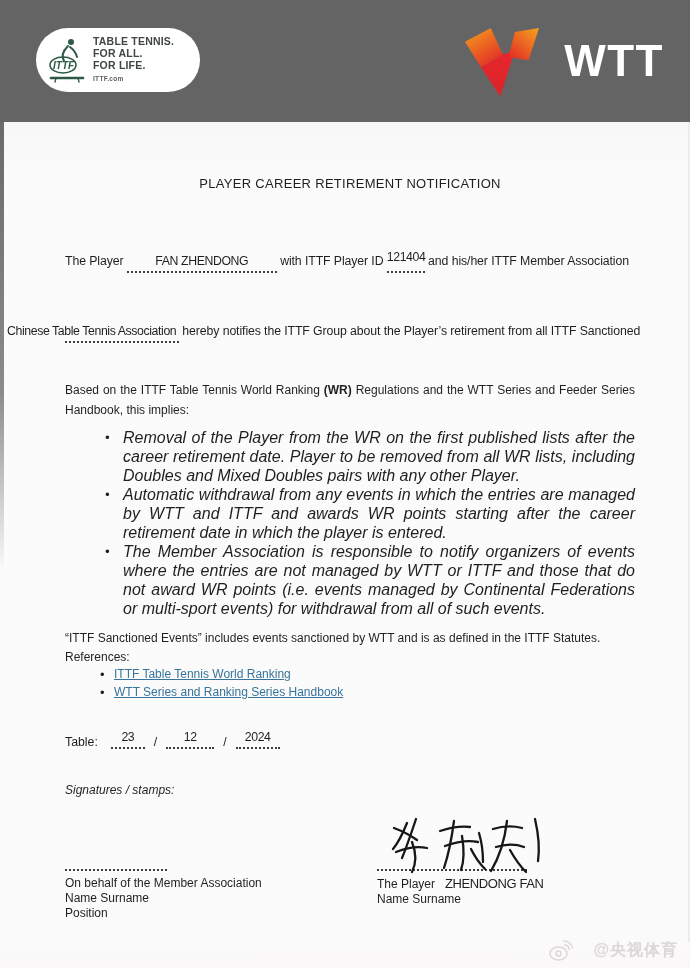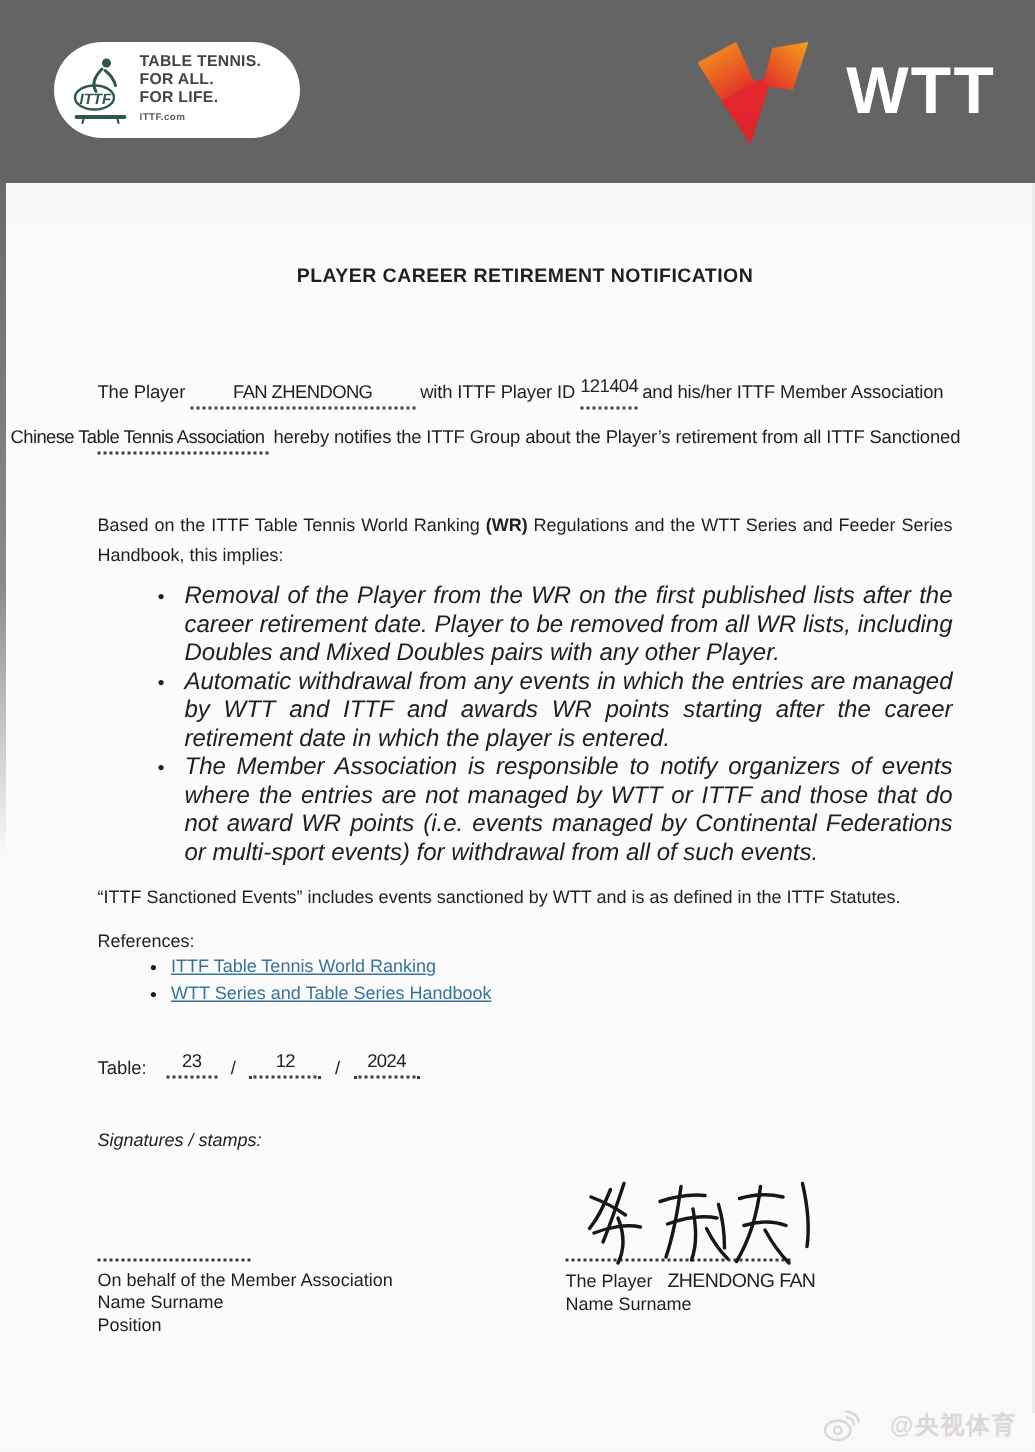--- a/index.html
+++ b/index.html
@@ -32,42 +32,42 @@
   .wtt-word{font-size:44px;font-weight:800;color:#fff;letter-spacing:1.5px;line-height:1;}
   
   .paper{
     position:relative;height:846px;
     background:linear-gradient(180deg,#f8f7f7 0%,var(--paper) 6%,var(--paper) 94%,#faf8f8 100%);
     padding:0 55px 0 65px;
   }
   .edge-left{position:absolute;left:0;top:0;width:4px;height:450px;
     background:linear-gradient(180deg,#6a6a6a 0%,#8b8b8b 60%,rgba(160,160,160,0) 100%);}
   .edge-right{position:absolute;right:0;top:0;width:2px;height:820px;background:#ececec;}
-  .title{padding-top:54px;text-align:center;font-size:13px;font-weight:700;letter-spacing:.3px;}
+  .title{padding-top:54px;text-align:center;font-size:13px;font-weight:400;letter-spacing:.3px;}
   
   .intro{margin-top:55px;font-size:12.3px;letter-spacing:-.1px;}
-  .iline{height:30px;line-height:30px;white-space:nowrap;}
+  .iline{height:30px;line-height:30px;white-space:nowrap;margin-top:40px;}
   .fill{
     display:inline-block;border-bottom:2px dotted var(--dots);
     height:17px;line-height:15px;text-align:center;vertical-align:-2px;
   }
   .fv{position:relative;top:-2px;letter-spacing:-.4px;font-size:12.3px;}
   .w-name{width:150px;}
   .w-id{width:38px;}
   .w-id .fv{top:-6px;}
   .w-date{width:96px;}
   .assoc{width:172px;margin-left:-58px;border-bottom:none;position:relative;text-align:left;}
   .assoc::after{content:"";position:absolute;left:58px;right:0;bottom:0;border-bottom:2px dotted var(--dots);}
   
   .basis{margin-top:34px;font-size:12px;line-height:20px;text-align:justify;}
   .blist{margin-top:8px;padding-left:40px;list-style:none;font-size:16px;line-height:19px;font-style:italic;}
   .blist .li{position:relative;padding-left:18px;text-align:justify;}
   .blist .li::before{content:"\2022";position:absolute;left:0;top:0;font-size:13px;}
   .note{margin-top:12px;font-size:12px;line-height:17px;}
-  .refs{margin-top:12px;font-size:12px;}
+  .refs{margin-top:2px;font-size:12px;}
   .refs-label{line-height:17px;}
   .rlist{padding-left:35px;list-style:none;line-height:17.5px;}
   .rlist .li{position:relative;padding-left:14px;}
   .rlist .li::before{content:"\2022";position:absolute;left:0;top:0;color:var(--text);font-size:13px;}
   .link{color:var(--link);text-decoration:underline;cursor:pointer;}
   
   .daterow{margin-top:30px;font-size:12.3px;display:flex;align-items:flex-end;gap:9px;height:18px;}
   .daterow .lbl{margin-right:4px;}
   .d-day{width:34px;}
   .d-month{width:48px;}
@@ -166,21 +166,21 @@
     <div class="li">Automatic withdrawal from any events in which the entries are managed by WTT and ITTF and awards WR points starting after the career retirement date in which the player is entered.</div>
     <div class="li">The Member Association is responsible to notify organizers of events where the entries are not managed by WTT or ITTF and those that do not award WR points (i.e. events managed by Continental Federations or multi-sport events) for withdrawal from all of such events.</div>
   </div>
 
   <div class="note">“ITTF Sanctioned Events” includes events sanctioned by WTT and is as defined in the ITTF Statutes.</div>
 
   <div class="refs">
     <div class="refs-label">References:</div>
     <div class="rlist">
       <div class="li"><span class="link">ITTF Table Tennis World Ranking</span></div>
-      <div class="li"><span class="link">WTT Series and Table Series Handbook</span></div>
+      <div class="li"><span class="link">WTT Series and Ranking Series Handbook</span></div>
     </div>
   </div>
 
   <div class="daterow">
     <span class="lbl">Table:</span>
     <span class="fill d-day"><span class="fv">23</span></span>
     <span>/</span>
     <span class="fill d-month"><span class="fv">12</span></span>
     <span>/</span>
     <span class="fill d-year"><span class="fv">2024</span></span>

